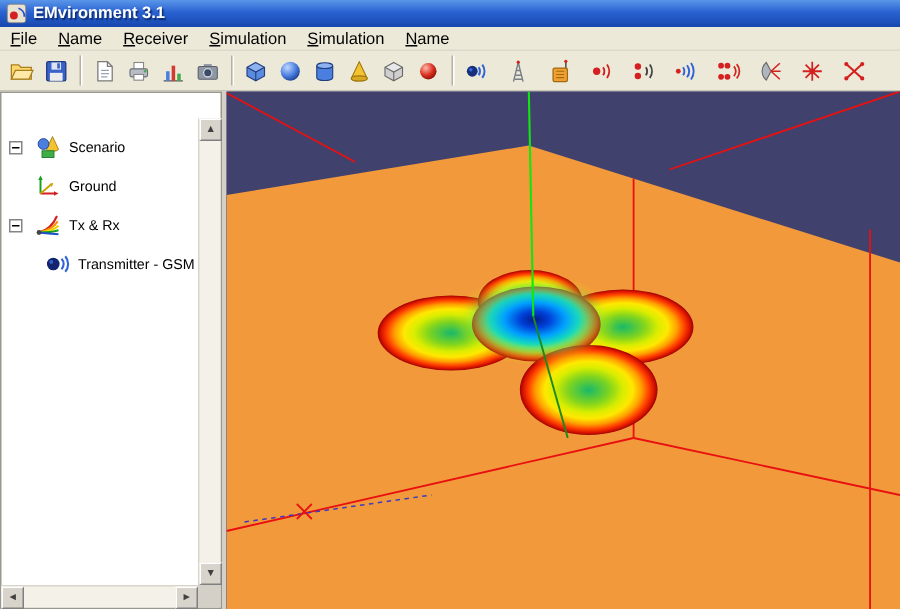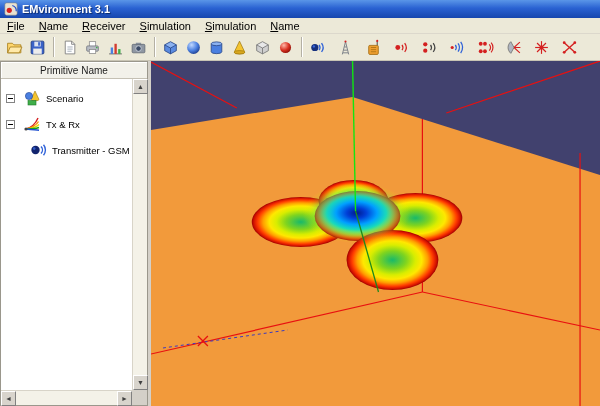--- a/index.html
+++ b/index.html
@@ -271,36 +271,49 @@
           <circle cx="13" cy="3.5" r="1.3" fill="#d42020"></circle>
           <circle cx="3" cy="12.5" r="1.3" fill="#d42020"></circle>
           <circle cx="13" cy="12.5" r="1.3" fill="#d42020"></circle>
         </svg>
     </div>
   </div>
 
   <div class="main">
 
     <div class="left-panel">
-      <div class="tree-header">Primitive Name</div>
 
       <div class="tree-body">
 
         <div class="tree-row">
           <span class="expander"></span>
           <span class="tree-icon">
             <svg viewBox="0 0 18 18">
                 <path d="M12 2 L16 10.5 a4 1.3 0 0 1 -8 0 Z" fill="#f4c430" stroke="#a07a10" stroke-width="0.6"></path>
                 <circle cx="6" cy="7" r="3.6" fill="#4a7fe0" stroke="#1e3f90" stroke-width="0.6"></circle>
                 <rect x="5" y="11.5" width="8" height="4.5" fill="#3fae49" stroke="#1f7a28" stroke-width="0.6"></rect>
               </svg>
           </span>
           <span class="tree-label">Scenario</span>
         </div>
 
+        <div class="tree-row">
+          <span class="exp-spacer"></span>
+          <span class="tree-icon">
+            <svg viewBox="0 0 18 18">
+                <line x1="4" y1="14" x2="4" y2="4" stroke="#18a018" stroke-width="1.3"></line>
+                <path d="M4 2 L2.5 5 L5.5 5 Z" fill="#18a018"></path>
+                <line x1="4" y1="14" x2="13" y2="14" stroke="#d42020" stroke-width="1.3"></line>
+                <path d="M16 14 L13 12.5 L13 15.5 Z" fill="#d42020"></path>
+                <line x1="4" y1="14" x2="10.5" y2="8.5" stroke="#c8a000" stroke-width="1.2"></line>
+                <path d="M12.5 6.8 L9.8 7.6 L11.6 9.6 Z" fill="#c8a000"></path>
+              </svg>
+          </span>
+          <span class="tree-label">Ground</span>
+        </div>
 
         <div class="tree-row">
           <span class="expander"></span>
           <span class="tree-icon">
             <svg viewBox="0 0 18 18">
                 <g stroke-width="1.4" fill="none">
                   <path d="M3 14 C7 13 12 10 15 3" stroke="#d42020"></path>
                   <path d="M3 14 C7.5 13 12.5 11.5 15.5 6.5" stroke="#ff8c00"></path>
                   <path d="M3 14 C8 13.5 13 12.5 16 9.5" stroke="#e8d800"></path>
                   <path d="M3 14 C8 14 13 13.5 16 12.5" stroke="#18a018"></path>

